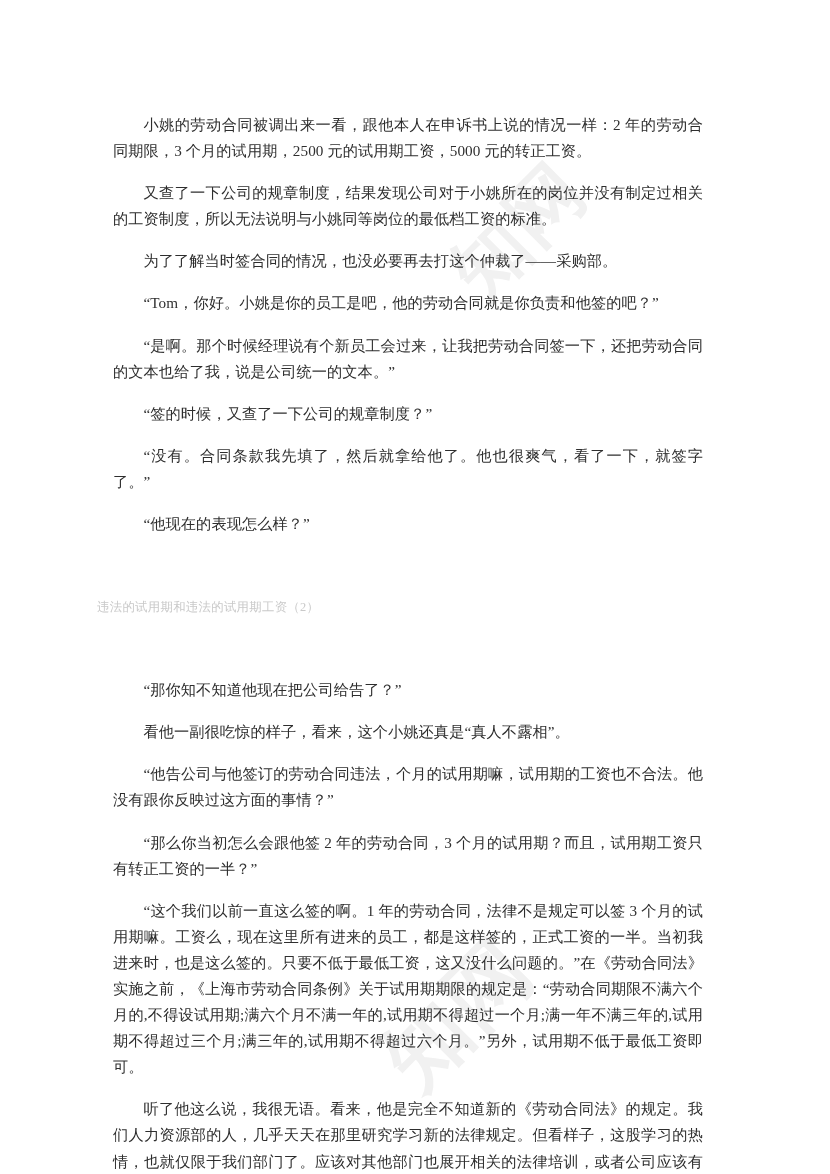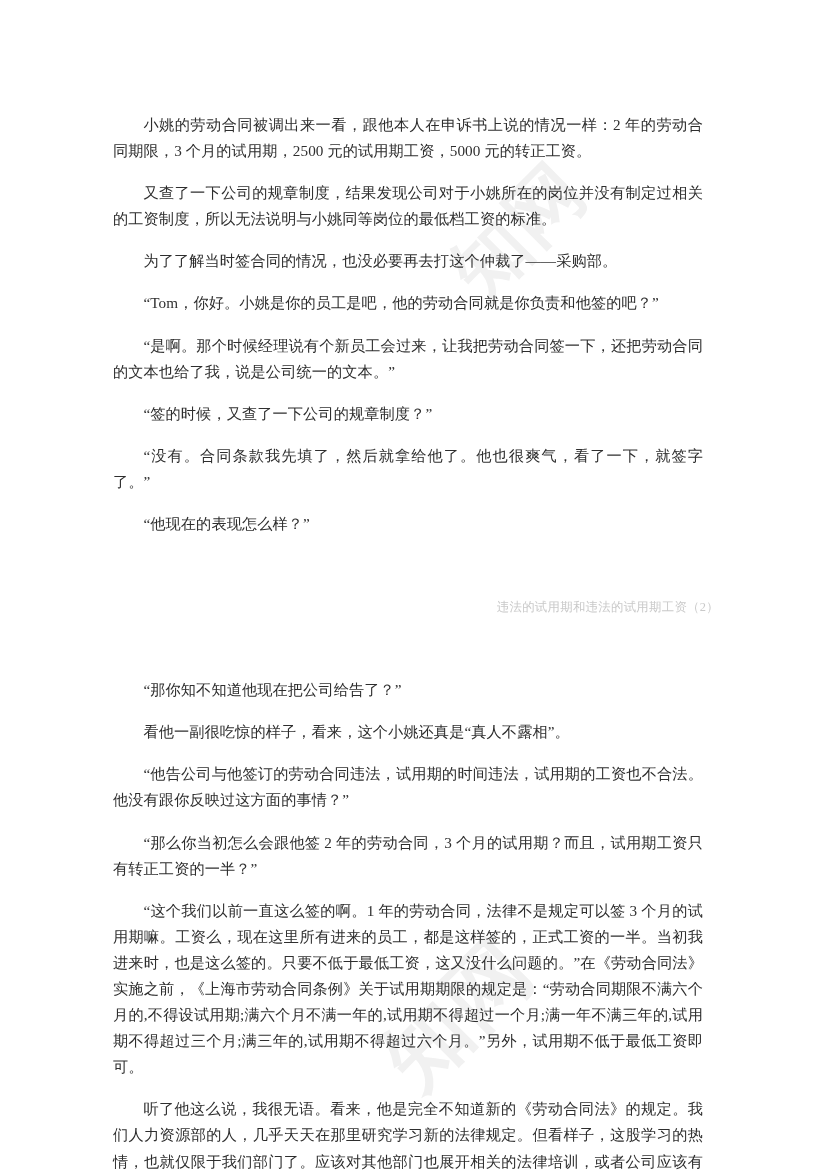--- a/index.html
+++ b/index.html
@@ -71,21 +71,21 @@
     text-indent: 2em;
     text-align: justify;
     text-justify: inter-ideograph;
     word-break: break-all;
     letter-spacing: 0.1px;
   }
 
   
   .section-head {
     margin: 0;
-    text-align: right;
+    text-align: left;
     color: #c9c9c9;
     font-size: 12.4px;
     line-height: 18px;
     letter-spacing: 0.3px;
     text-indent: 0;
   }
 
   .gap-before-head { height: 45px; }
   .gap-after-head  { height: 45px; }
 </style>
@@ -109,21 +109,21 @@
     <p class="para">“签的时候，又查了一下公司的规章制度？”</p>
     <p class="para">“没有。合同条款我先填了，然后就拿给他了。他也很爽气，看了一下，就签字了。”</p>
     <p class="para">“他现在的表现怎么样？”</p>
 
     <div class="gap-before-head"></div>
     <p class="section-head">违法的试用期和违法的试用期工资（2）</p>
     <div class="gap-after-head"></div>
 
     <p class="para">“那你知不知道他现在把公司给告了？”</p>
     <p class="para">看他一副很吃惊的样子，看来，这个小姚还真是“真人不露相”。</p>
-    <p class="para">“他告公司与他签订的劳动合同违法，试用期的时间违法，试用期的工资也不合法。他没有跟你反映过这方面的事情？”</p>
+    <p class="para">“他告公司与他签订的劳动合同违法，个月的试用期嘛，试用期的工资也不合法。他没有跟你反映过这方面的事情？”</p>
     <p class="para">“那么你当初怎么会跟他签 2 年的劳动合同，3 个月的试用期？而且，试用期工资只有转正工资的一半？”</p>
     <p class="para">“这个我们以前一直这么签的啊。1 年的劳动合同，法律不是规定可以签 3 个月的试用期嘛。工资么，现在这里所有进来的员工，都是这样签的，正式工资的一半。当初我进来时，也是这么签的。只要不低于最低工资，这又没什么问题的。”在《劳动合同法》实施之前，《上海市劳动合同条例》关于试用期期限的规定是：“劳动合同期限不满六个月的,不得设试用期;满六个月不满一年的,试用期不得超过一个月;满一年不满三年的,试用期不得超过三个月;满三年的,试用期不得超过六个月。”另外，试用期不低于最低工资即可。</p>
     <p class="para">听了他这么说，我很无语。看来，他是完全不知道新的《劳动合同法》的规定。我们人力资源部的人，几乎天天在那里研究学习新的法律规定。但看样子，这股学习的热情，也就仅限于我们部门了。应该对其他部门也展开相关的法律培训，或者公司应该有一个劳动合同文本审批的流程，让人力资源部给其他部门的劳动合同文本把把关。</p>
     <p class="para">小姚的这个事儿，摆明了是公司违法在先。</p>
     <p class="para">经过详细调查后，我们俩一致认为，这个案子如果打的话，公司肯定输。所以，我们跟 Tina 建议，还是跟他本人谈谈，满足他的要求，也没必要再去打这个仲裁了。</p>
 
   </div>
 </div>
 
 </body></html>

